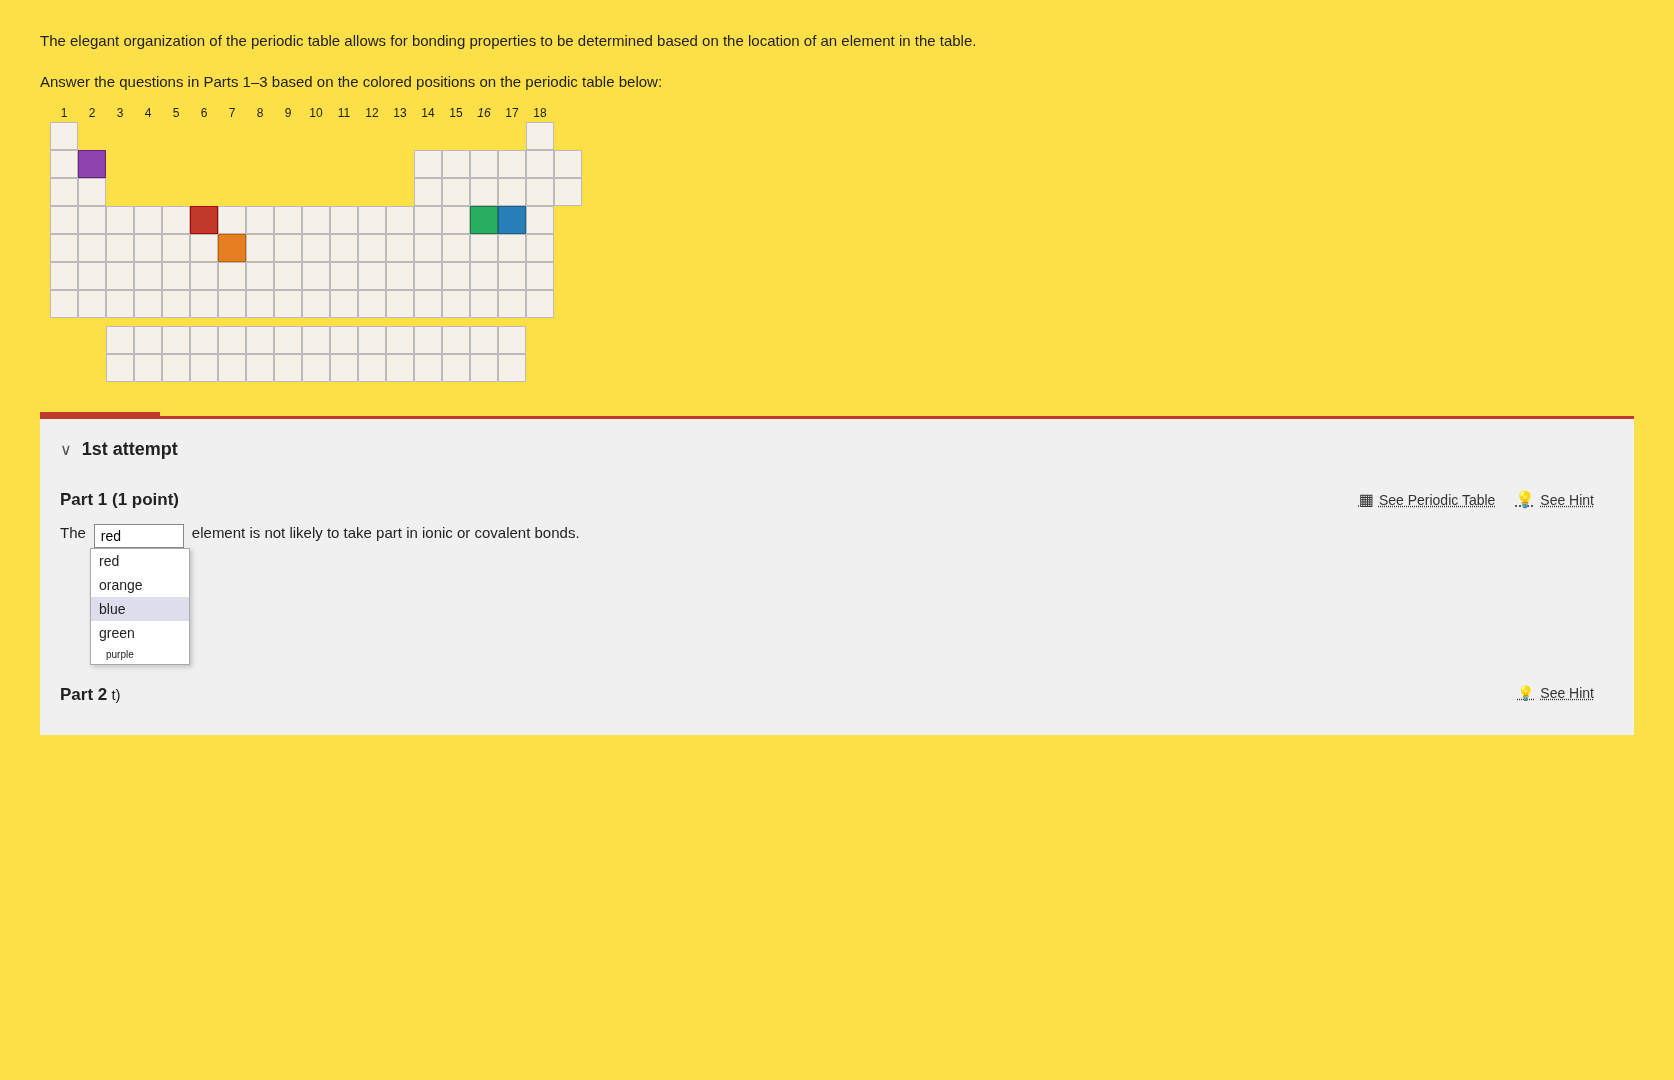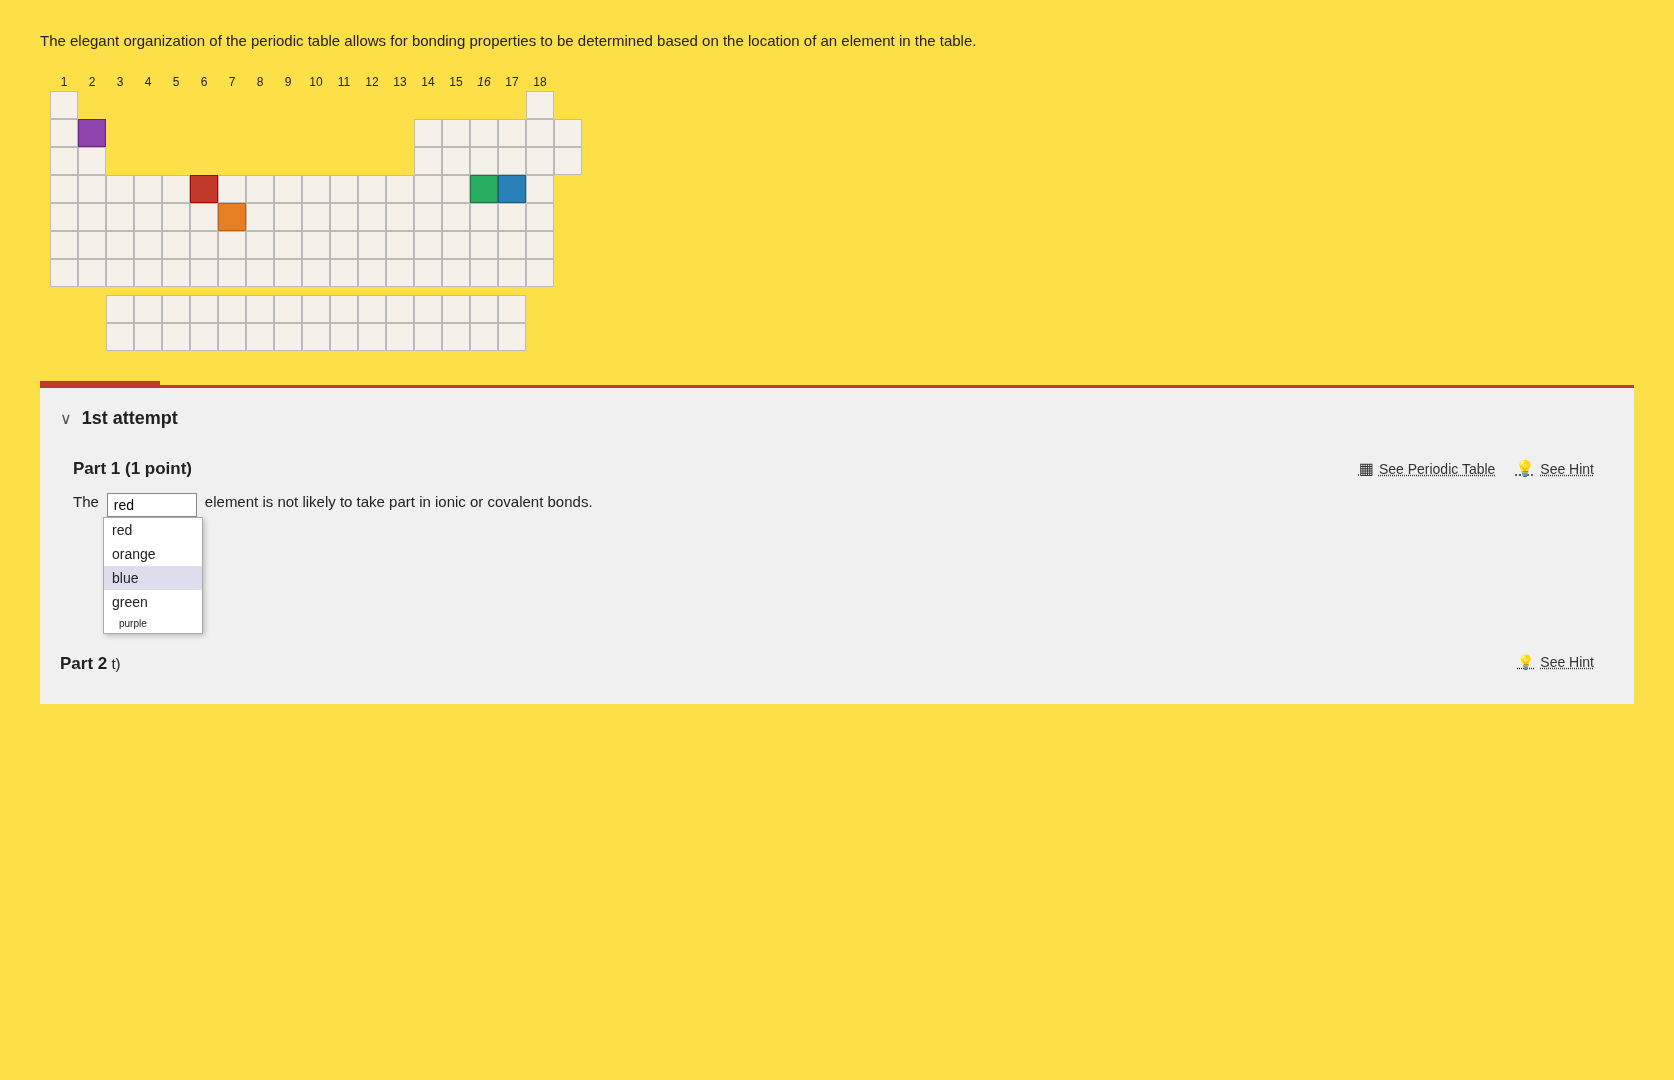--- a/index.html
+++ b/index.html
@@ -84,21 +84,20 @@
       color: #555;
       cursor: pointer;
     }
     .attempt-title {
       font-size: 18px;
       font-weight: bold;
       color: #222;
     }
     .part-section {
       margin-bottom: 20px;
-      margin-left: 13px;
     }
     .part-header-row {
       display: flex;
       justify-content: space-between;
       align-items: center;
       margin-bottom: 14px;
     }
     .part-title {
       font-size: 17px;
       font-weight: bold;
@@ -163,20 +162,21 @@
       text-decoration-style: dotted;
     }
   </style>
 </head>
 <body>
 
 <div class="page">
 
   <p class="intro-text">The elegant organization of the periodic table allows for bonding properties to be determined based on the location of an element in the table.</p>
 
+  <p class="question-prompt">Answer the questions in Parts 1–3 based on the colored positions on the periodic table below:</p>
 
   <div class="periodic-table-wrapper">
 
     <div class="column-numbers">
       
     </div>
 
     <div class="pt-grid">
 
       <div class="pt-row">

